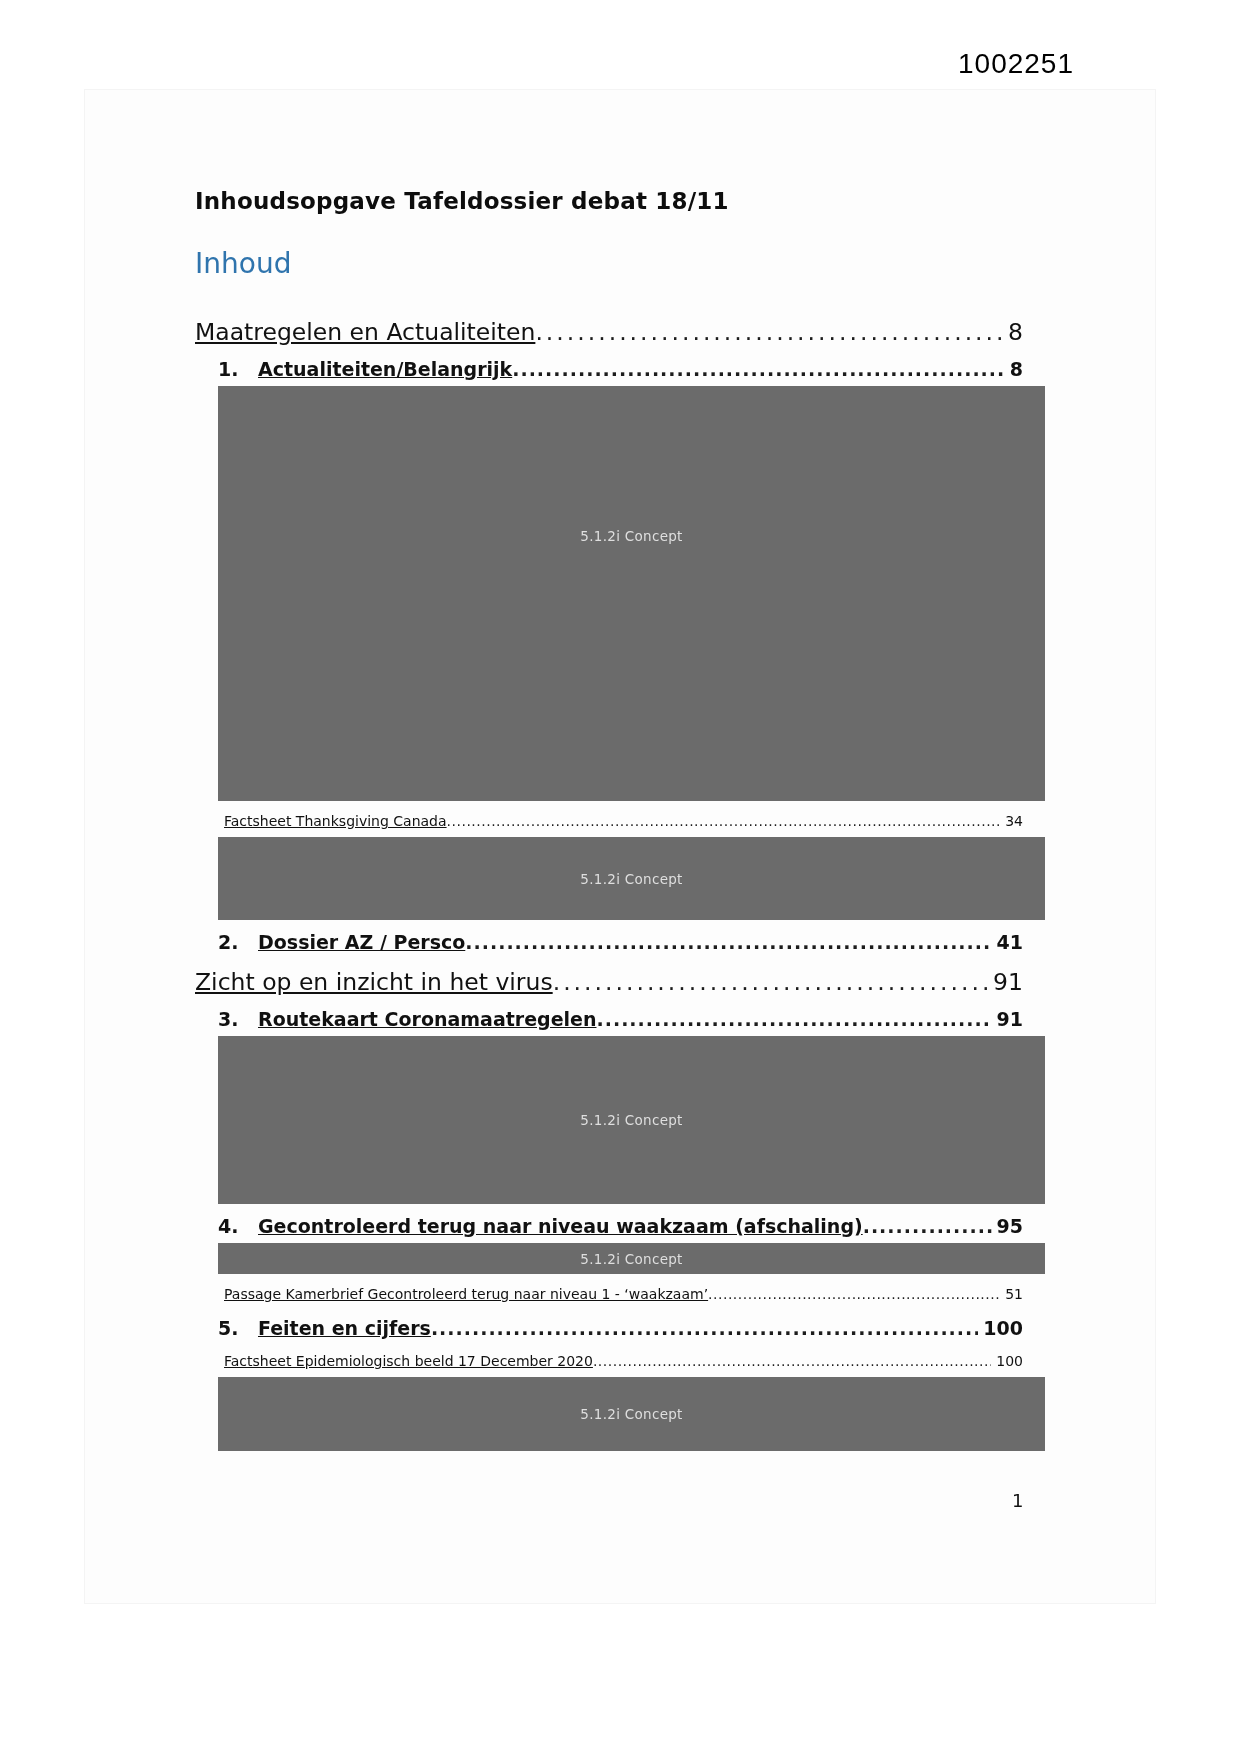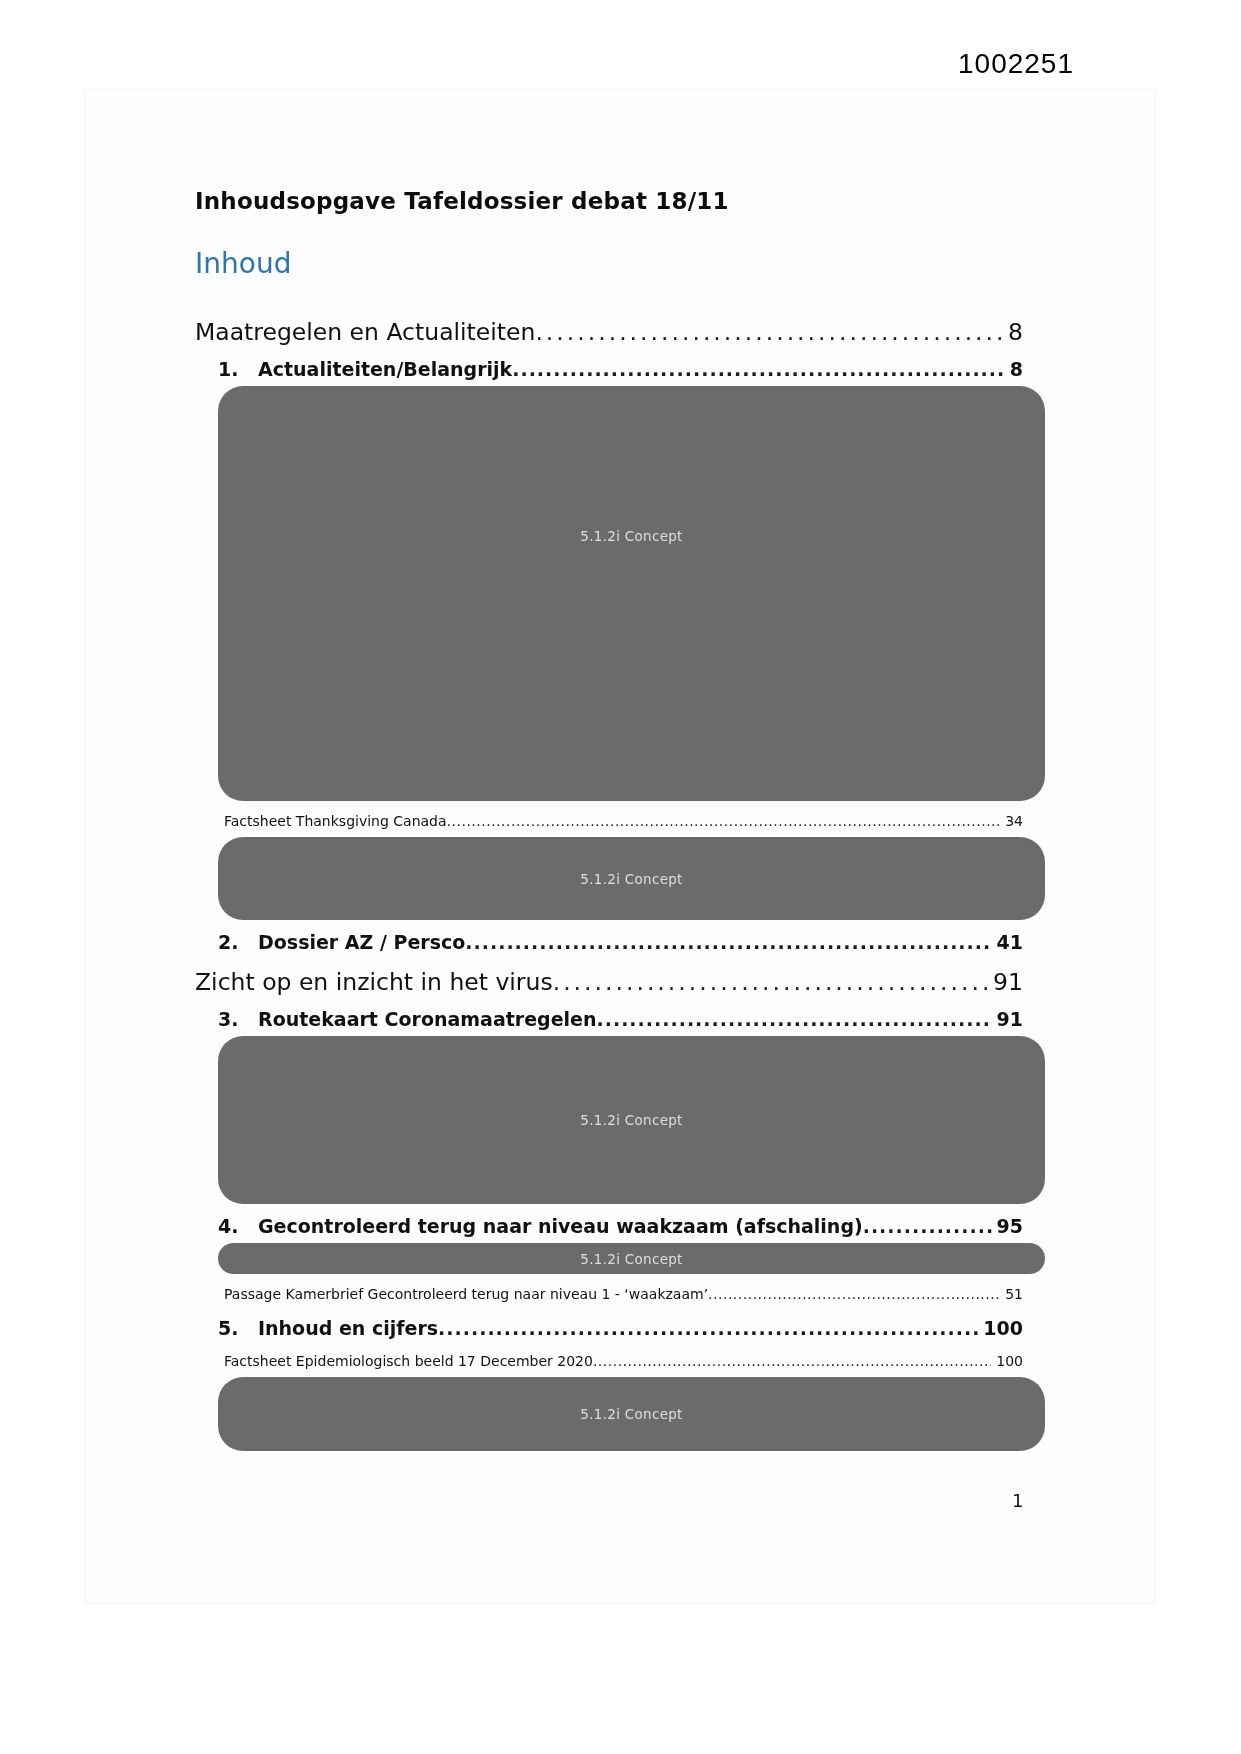--- a/index.html
+++ b/index.html
@@ -49,21 +49,21 @@
   .heading-inhoud {
     font-size: 28px;
     line-height: 34px;
     margin-top: 31px;
     color: var(--heading-blue, #2F74AD);
   }
   .row {
     display: flex;
     align-items: baseline;
   }
-  .row .lbl-text { white-space: nowrap; flex: none; }
+  .row .lbl-text { white-space: nowrap; flex: none; text-decoration: underline; }
   .row-h1 {
     font-size: 23.5px;
     line-height: 30px;
     margin-top: 12px;
   }
   .heading-inhoud + .row-h1 { margin-top: 36px; }
   .row-h2 {
     font-size: 19px;
     font-weight: bold;
     line-height: 26px;
@@ -92,21 +92,20 @@
   .row-h3 .leader::after { letter-spacing: 0.5px; }
   .pg { flex: none; padding-left: 5px; }
   .row-block {
     margin-top: 4px;
     margin-left: 23px;
     width: 827px;
     background: var(--redaction-gray, #6B6B6B);
     display: flex;
     align-items: center;
     justify-content: center;
-    border-radius: 25px;
   }
   .row-block .lbl {
     color: var(--redaction-label, #DFDFDF);
     font-size: 13.5px;
     letter-spacing: 0.3px;
   }
   .row-block.tall .lbl { margin-bottom: 115px; }
   .footer-pg {
     position: absolute;
     left: 1012px;
@@ -177,21 +176,21 @@
     <div class="row-block" style="height: 31px;">
       <span class="lbl">5.1.2i Concept</span>
     </div>
     <div class="row row-h3">
       <span class="lbl-text">Passage Kamerbrief Gecontroleerd terug naar niveau 1 - ‘waakzaam’</span>
       <span class="leader"></span>
       <span class="pg">51</span>
     </div>
     <div class="row row-h2">
       <span class="num">5.</span>
-      <span class="lbl-text">Inhoud en cijfers</span>
+      <span class="lbl-text">Feiten en cijfers</span>
       <span class="leader"></span>
       <span class="pg">100</span>
     </div>
     <div class="row row-h3">
       <span class="lbl-text">Factsheet Epidemiologisch beeld 17 December 2020</span>
       <span class="leader"></span>
       <span class="pg">100</span>
     </div>
     <div class="row-block" style="height: 74px;">
       <span class="lbl">5.1.2i Concept</span>

